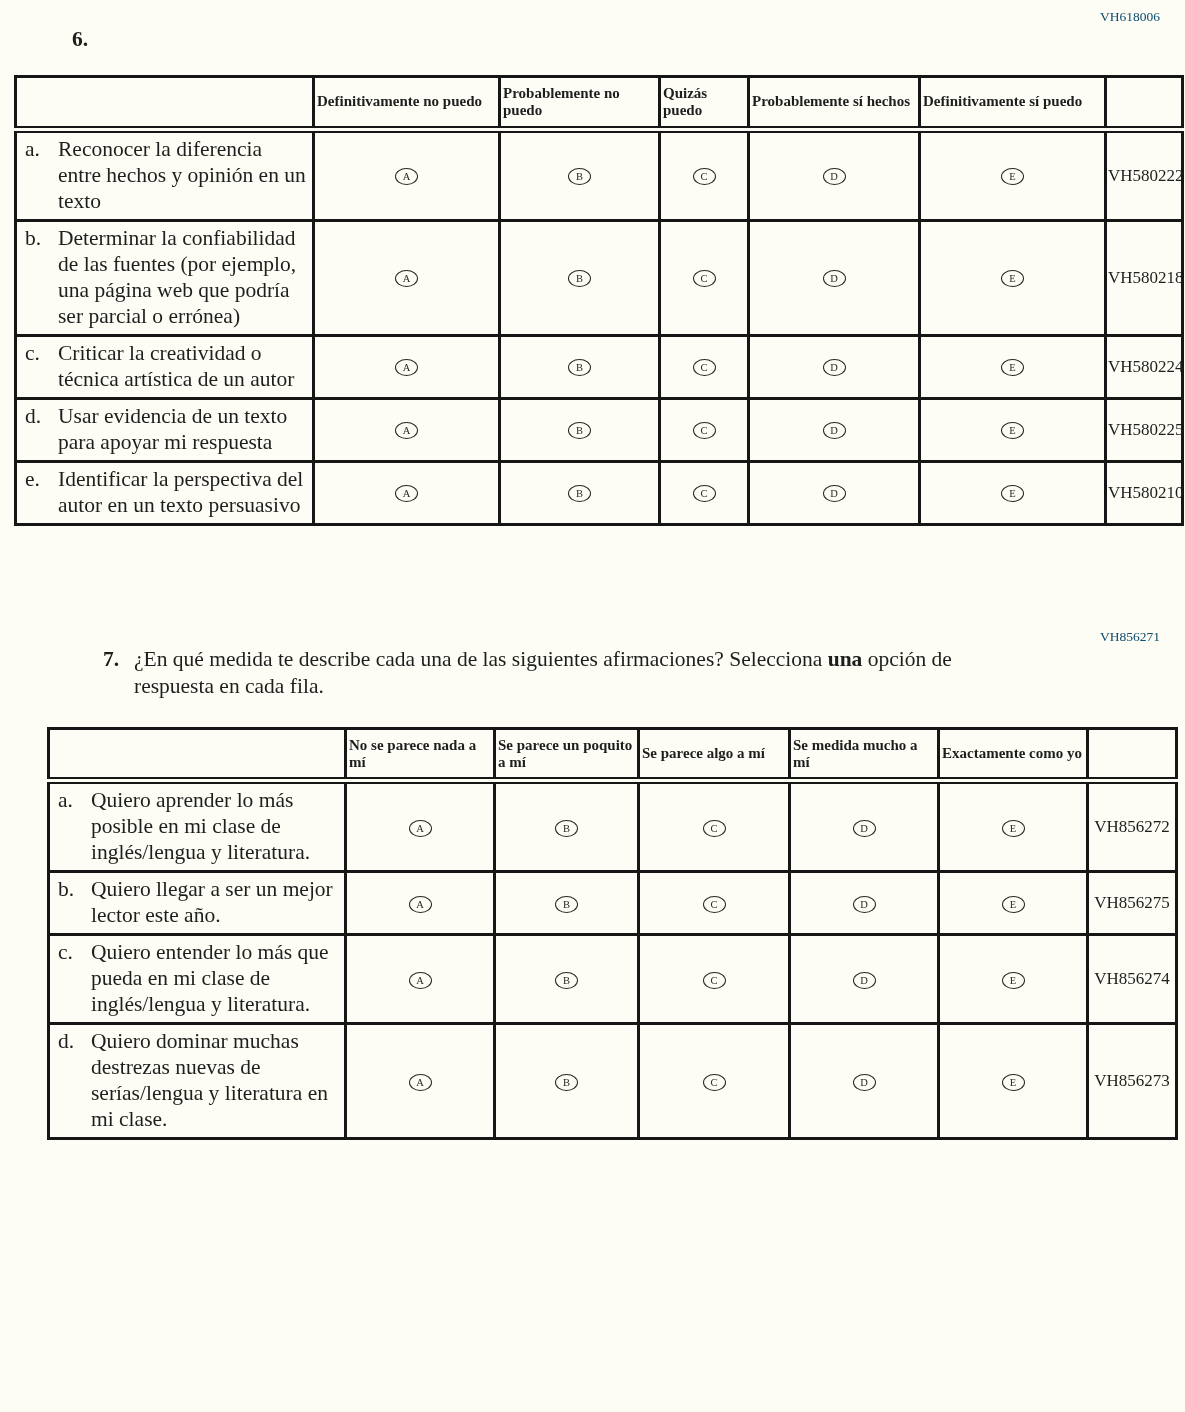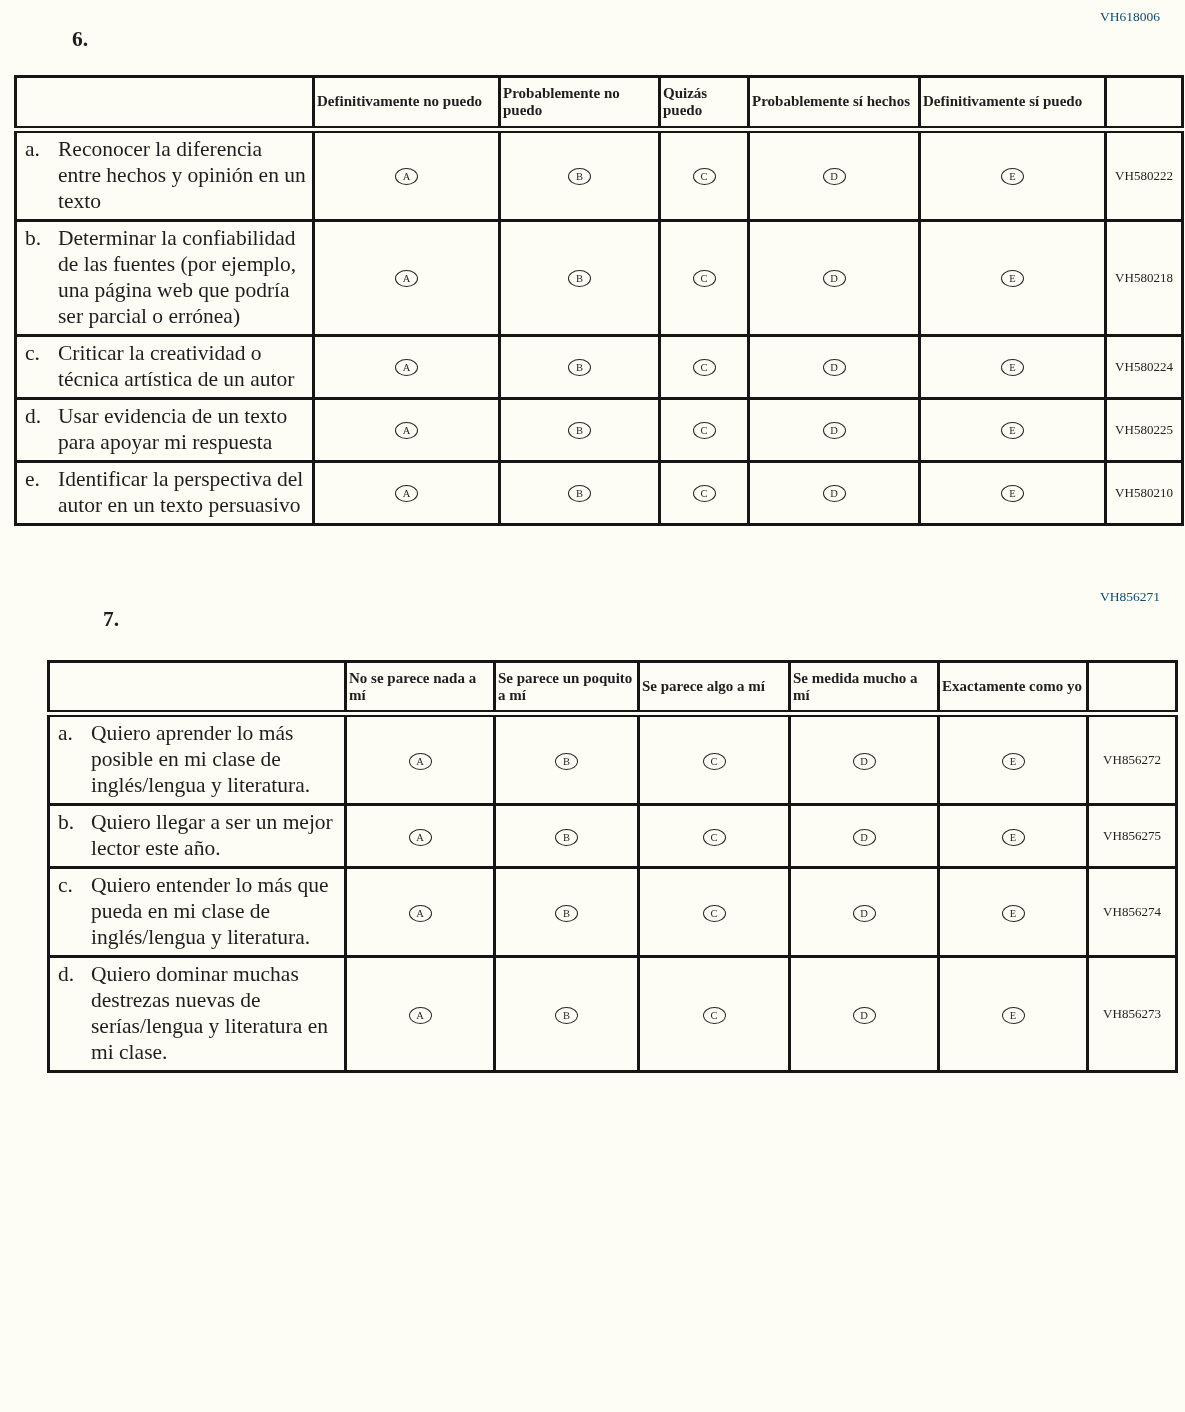--- a/index.html
+++ b/index.html
@@ -33,22 +33,22 @@
   .label-flex { display:flex; }
   .row-letter { width:33px; flex:none; }
   .row-text { flex:1;font-family:Liberation Serif, serif; }
   td.opt { text-align:center; vertical-align:middle; }
   .bubble {
     display:inline-block; width:21px; height:15px;
     border:1.6px solid #262626; border-radius:50%;
     font-size:10.5px; line-height:15px; text-align:center;
     color:#262626; cursor:pointer;
   }
-  td.code { font-size:13px; text-align:center; vertical-align:middle; padding:2px 1px; }
-  #q7-code { margin-top:54px; }
+  td.code { font-size:17px; text-align:center; vertical-align:middle; padding:2px 1px; }
+  #q7-code { margin-top:94px; }
 </style>
 </head>
 <body>
 
 <div class="code-tag">VH618006</div>
 
 <div class="prompt" id="q6-prompt">
   <span class="qnum">6.</span>
 </div>
 
@@ -144,20 +144,21 @@
       <td class="opt"><span class="bubble">E</span></td>
       <td class="code">VH580210</td>
     </tr>
   </tbody>
 </table>
 
 <div class="code-tag" id="q7-code">VH856271</div>
 
 <div class="prompt" id="q7-prompt">
   <span class="qnum">7.</span>
+  <div class="qtext"><span>¿En qué medida te describe cada una de las siguientes afirmaciones? Selecciona </span><b>una</b><span> opción de respuesta en cada fila.</span></div>
 </div>
 
 <table id="q7-table">
   <colgroup>
     <col style="width:297px">
       <col style="width:149px">
       <col style="width:144px">
     <col style="width:151px">
       <col style="width:149px">
       <col style="width:149px">

